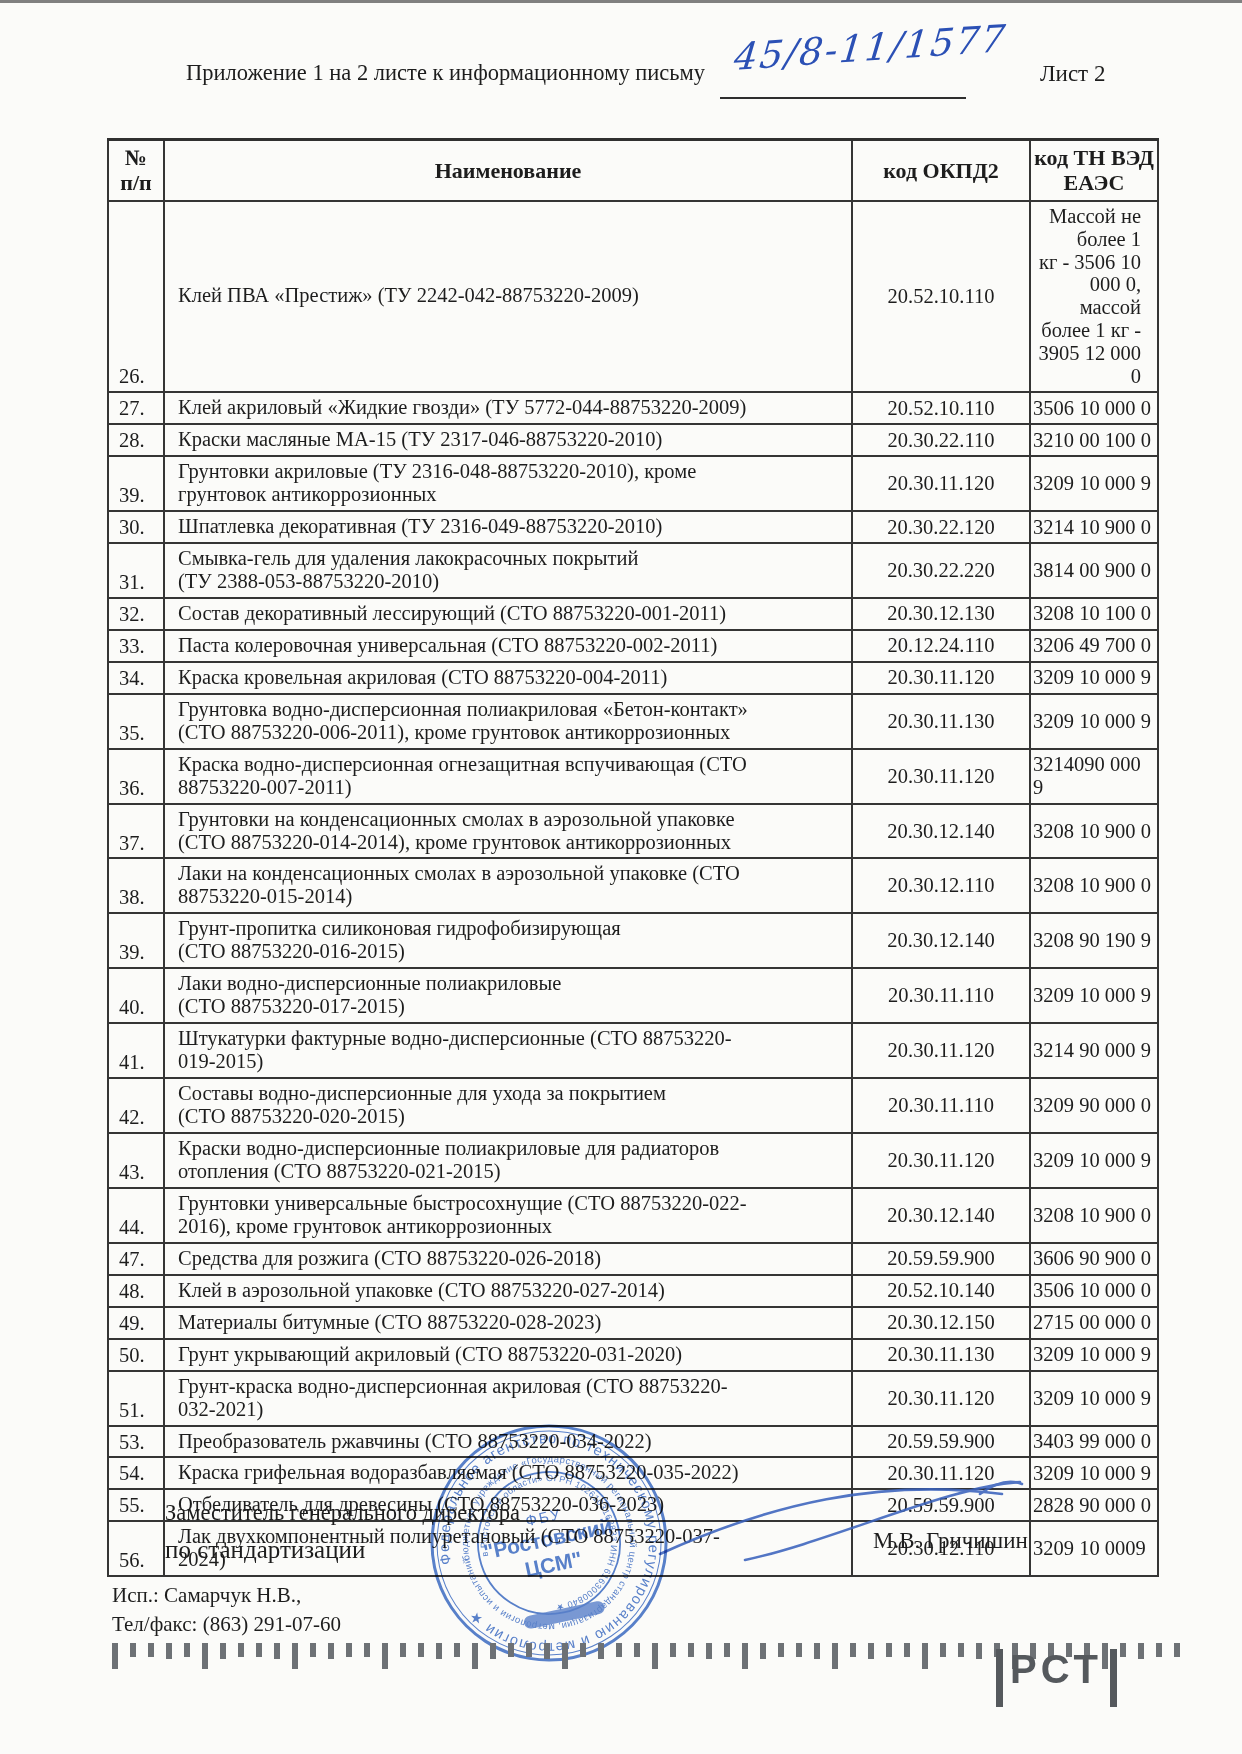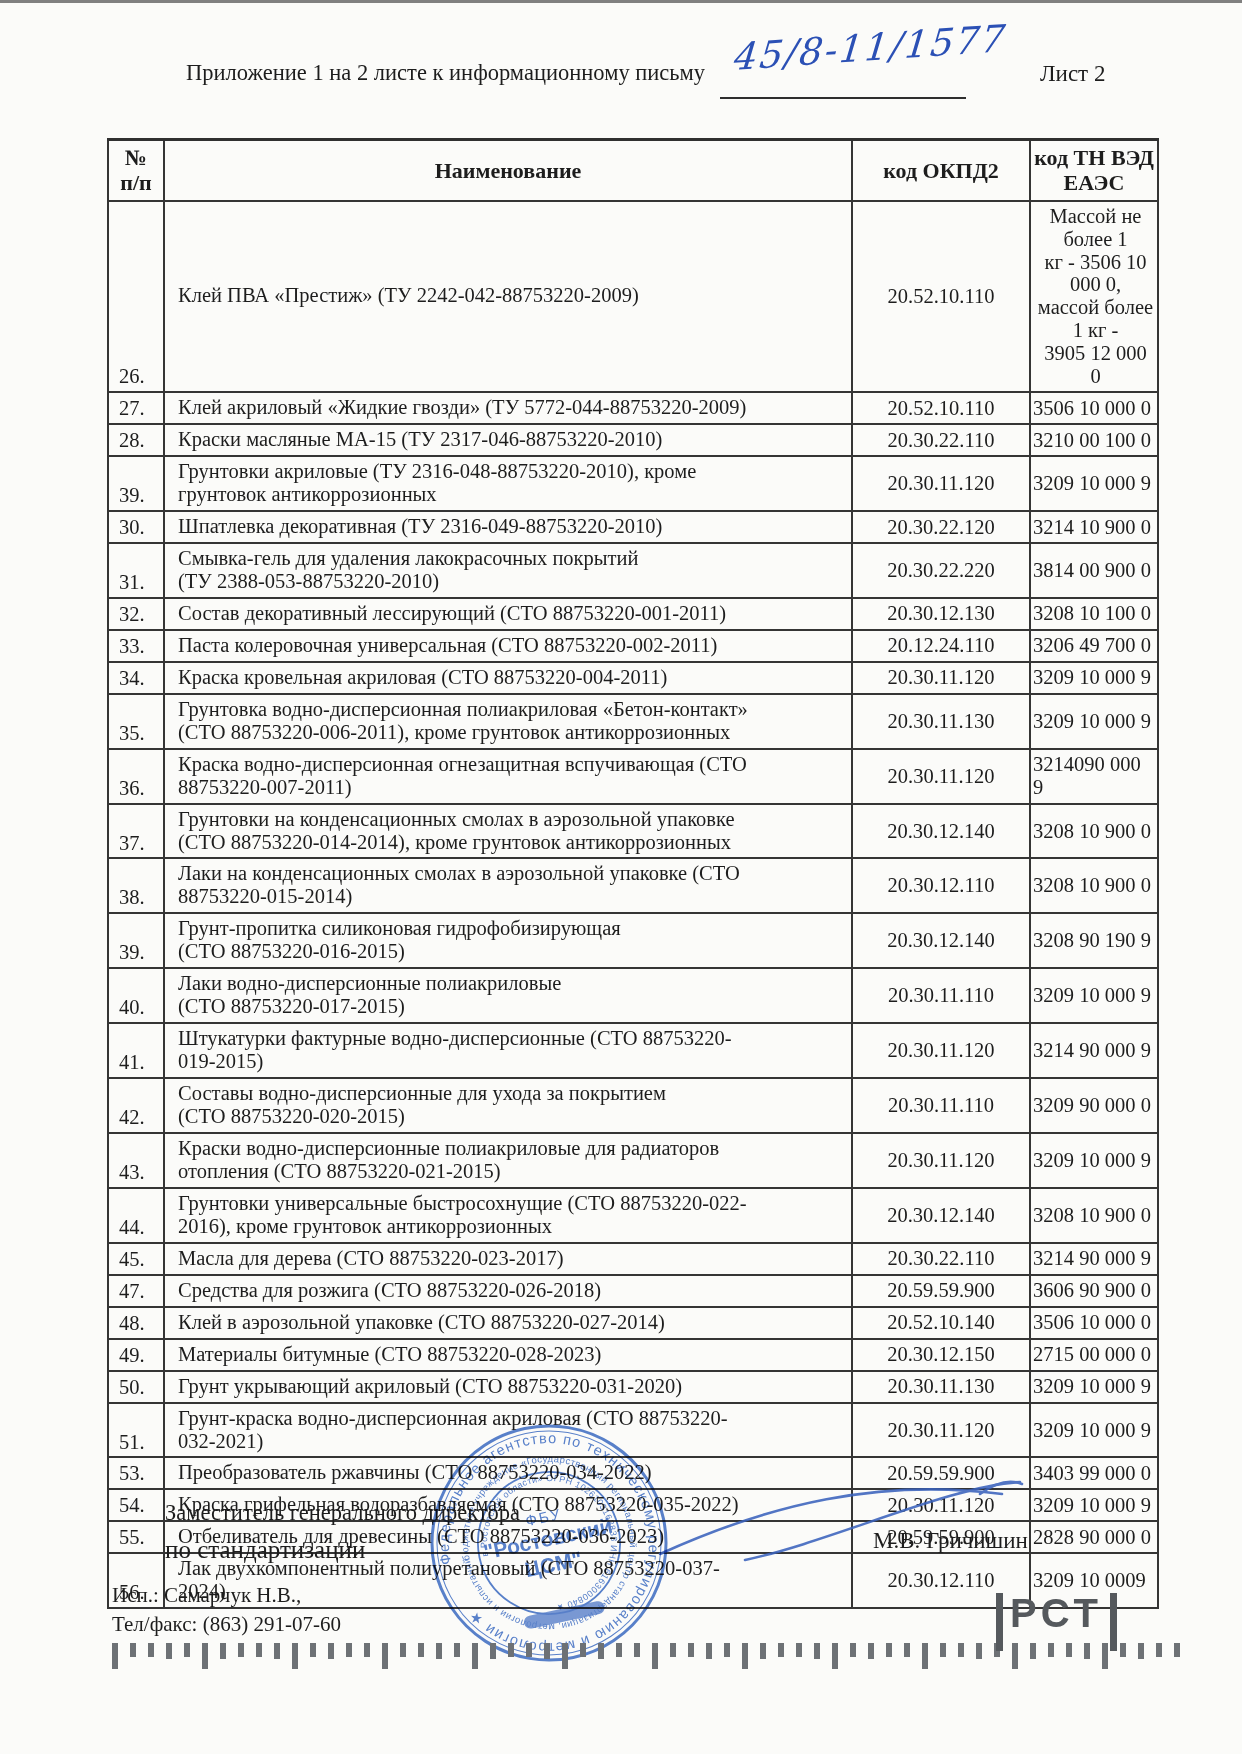--- a/index.html
+++ b/index.html
@@ -16,32 +16,32 @@
 
   table.doc{position:absolute;left:107px;top:138px;width:1050px;border-collapse:collapse;table-layout:fixed;}
   table.doc th,table.doc td{border:2px solid #353535;}
   table.doc th{border-top:3px solid #303030;font-size:22px;font-weight:bold;text-align:center;
                vertical-align:middle;padding:4px 2px;white-space:pre-line;line-height:1.15;height:48px;}
   table.doc td{font-size:20.5px;line-height:1.12;}
   td.c-num{vertical-align:bottom;text-align:left;padding:2px 2px 3px 10px;}
   td.c-name{vertical-align:middle;text-align:left;padding:3px 6px 4px 13px;white-space:pre-line;}
   td.c-okpd{vertical-align:middle;text-align:center;padding:2px 2px;}
   td.c-tnved{vertical-align:middle;text-align:left;padding:2px 2px;font-size:19.5px;white-space:pre-line;}
-  td.small-tnved{font-size:15px;text-align:center;padding:3px 3px 3px 6px;line-height:1.08;}
+  td.small-tnved{font-size:15px;text-align:right;padding:3px 16px 3px 6px;line-height:1.08;}
 
   .position-line1{position:absolute;left:165px;top:1500px;font-size:22.5px;}
   .position-line2{position:absolute;left:165px;top:1536px;font-size:25px;}
   .signer-name{position:absolute;left:873px;top:1528px;font-size:23px;}
   .executor-line1{position:absolute;left:112px;top:1583px;font-size:21px;}
   .executor-line2{position:absolute;left:112px;top:1612px;font-size:21px;}
 
   .barcode{position:absolute;left:112px;top:1643px;width:1090px;height:30px;display:flex;align-items:flex-start;}
   .barcode .bar{display:inline-block;width:5.5px;margin-right:12.5px;background:#6d7175;flex:0 0 auto;}
 
-  .rst-mark{position:absolute;left:996px;top:1593px;display:flex;align-items:flex-start;color:#55595d;}
+  .rst-mark{position:absolute;left:996px;top:1649px;display:flex;align-items:flex-start;color:#55595d;}
   .rst-mark .rst-bar{width:7px;height:58px;background:#55595d;flex:0 0 auto;}
   .rst-letters{font-family:"Liberation Sans",sans-serif;font-weight:bold;font-size:40px;
                letter-spacing:5px;line-height:40px;padding:0 7px;}
 
   .stamp{position:absolute;left:424px;top:1418px;width:250px;height:250px;
          transform:rotate(-12deg);opacity:.85;mix-blend-mode:multiply;}
   .stamp text{font-family:"Liberation Sans",sans-serif;fill:#3c6cc6;}
 
   .signature-svg{position:absolute;left:650px;top:1462px;width:400px;height:120px;}
 </style>
@@ -195,26 +195,20 @@
 отопления (СТО 88753220-021-2015)</td>
           <td class="c-okpd">20.30.11.120</td>
           <td class="c-tnved">3209 10 000 9</td>
         </tr>
         <tr>
           <td class="c-num">44.</td>
           <td class="c-name">Грунтовки универсальные быстросохнущие (СТО 88753220-022-
 2016), кроме грунтовок антикоррозионных</td>
           <td class="c-okpd">20.30.12.140</td>
           <td class="c-tnved">3208 10 900 0</td>
-        </tr>
-        <tr>
-          <td class="c-num">45.</td>
-          <td class="c-name">Масла для дерева (СТО 88753220-023-2017)</td>
-          <td class="c-okpd">20.30.22.110</td>
-          <td class="c-tnved">3214 90 000 9</td>
         </tr>
         <tr>
           <td class="c-num">47.</td>
           <td class="c-name">Средства для розжига (СТО 88753220-026-2018)</td>
           <td class="c-okpd">20.59.59.900</td>
           <td class="c-tnved">3606 90 900 0</td>
         </tr>
         <tr>
           <td class="c-num">48.</td>
           <td class="c-name">Клей в аэрозольной упаковке (СТО 88753220-027-2014)</td>

